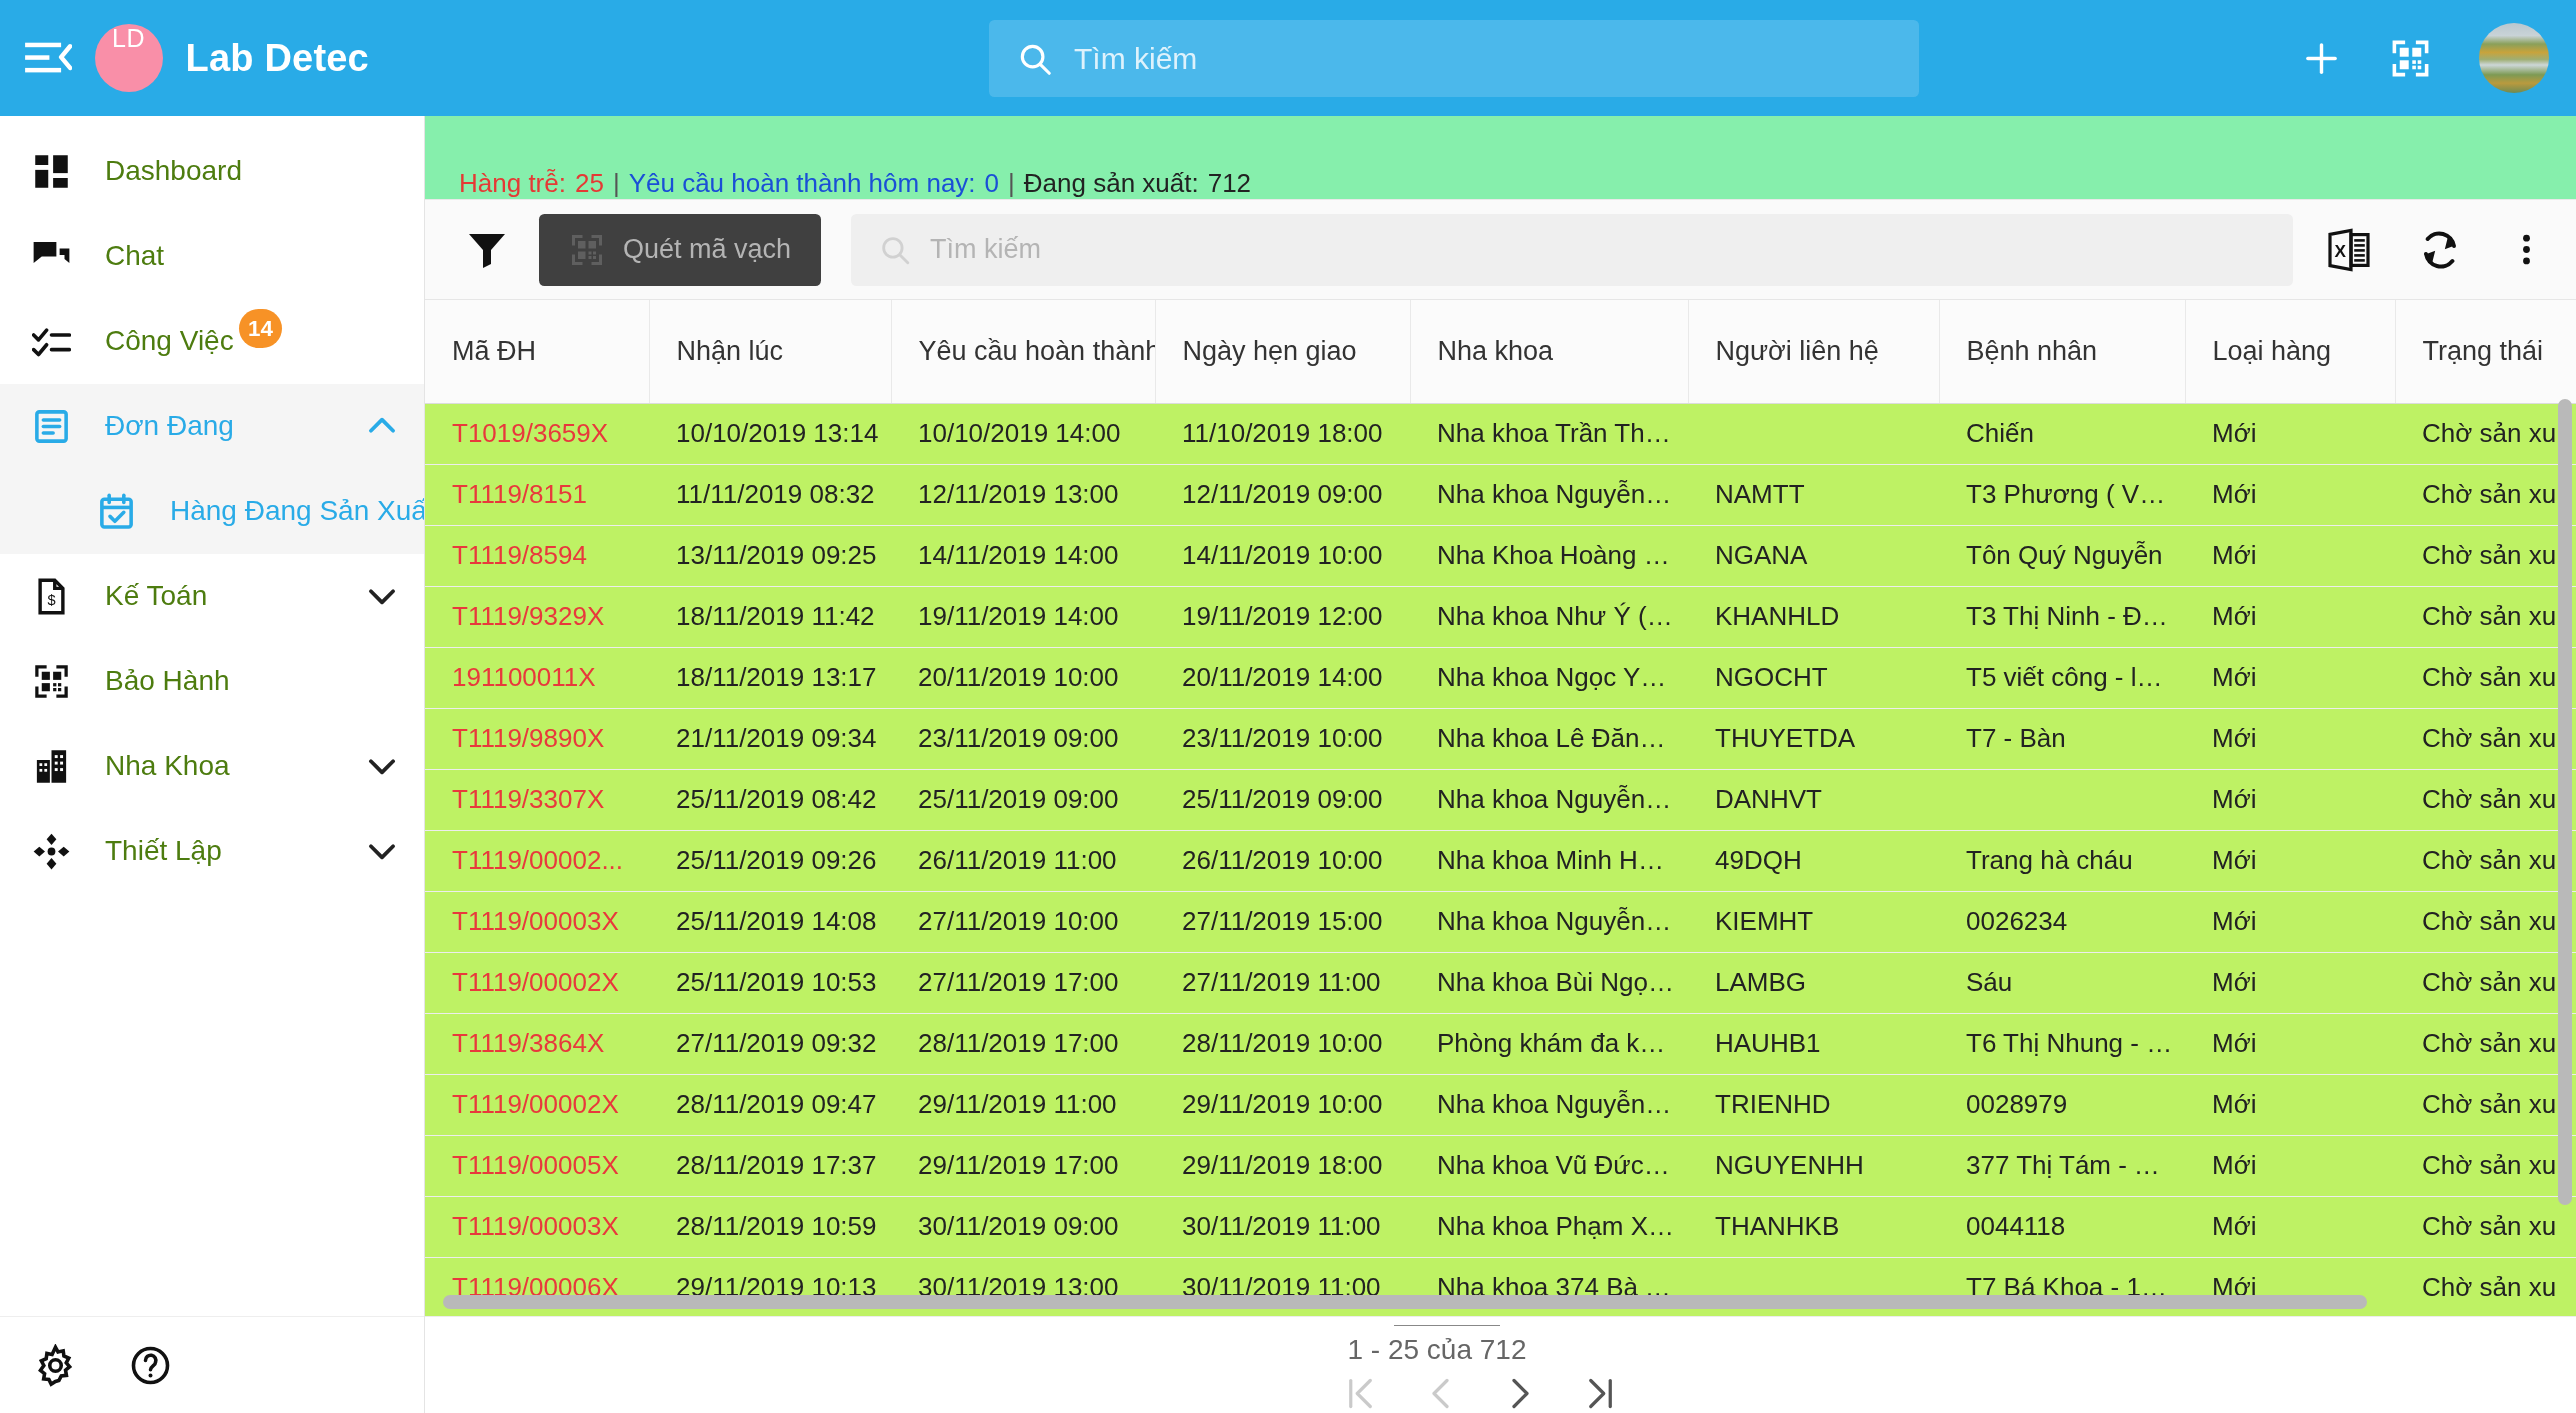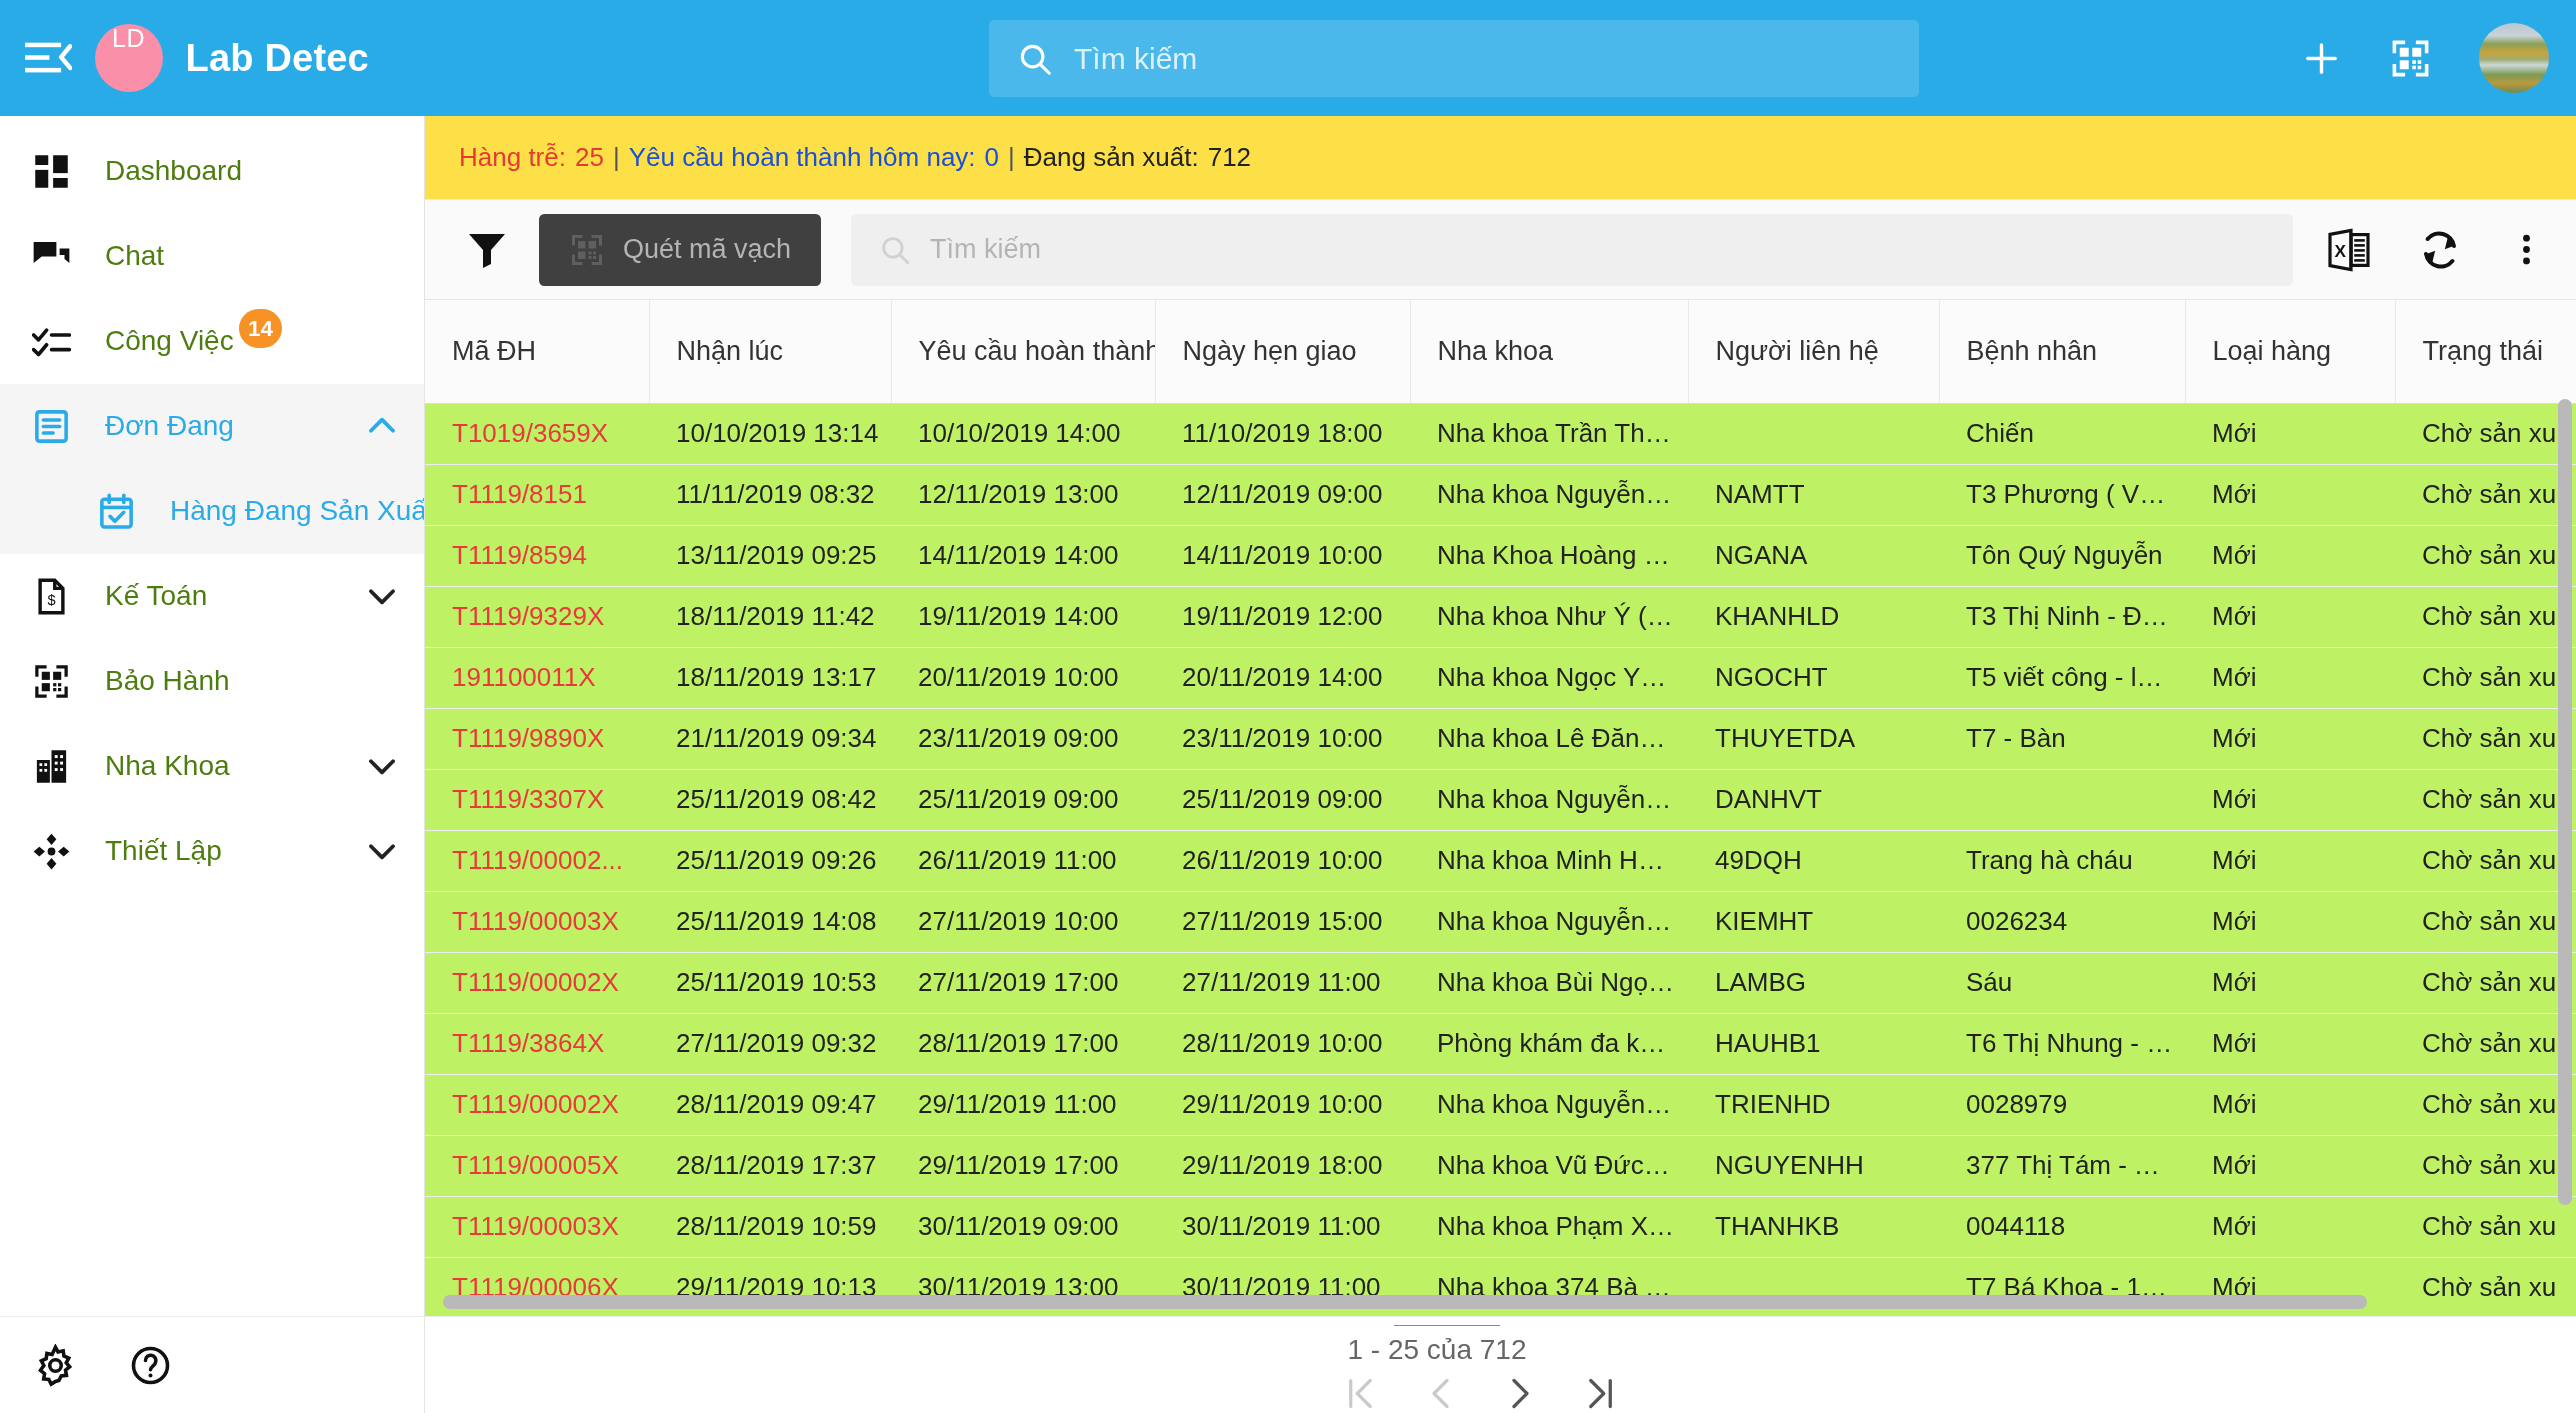--- a/index.html
+++ b/index.html
@@ -114,22 +114,22 @@
     height: 97px; display: flex; align-items: center;
     padding-left: 34px; gap: 52px;
     border-top: 0.9px solid #eee;
   }
   .sidebar-footer .icobtn { cursor: pointer; display: flex; }
 
   
   .main { flex: 1; display: flex; flex-direction: column; min-width: 0; background: #fafafa; }
 
   .statusbar {
-    height: 84px; min-height: 84px; background: #fde047;
-    display: flex; align-items: center;
+    height: 84px; min-height: 84px; background: #86efac;
+    display: flex; align-items: flex-end;
     padding-left: 34px; font-size: 26px;
     border-bottom: 0.9px solid #e9e9e9;
     white-space: nowrap;
   }
   .statusbar .s-red { color: #e53935; }
   .statusbar .s-blue { color: #1a4fd6; }
   .statusbar .s-dark { color: #222; }
   .statusbar .sep { color: #555; margin: 0 9px; }
   .statusbar .v { margin-left: 9px; }
 

